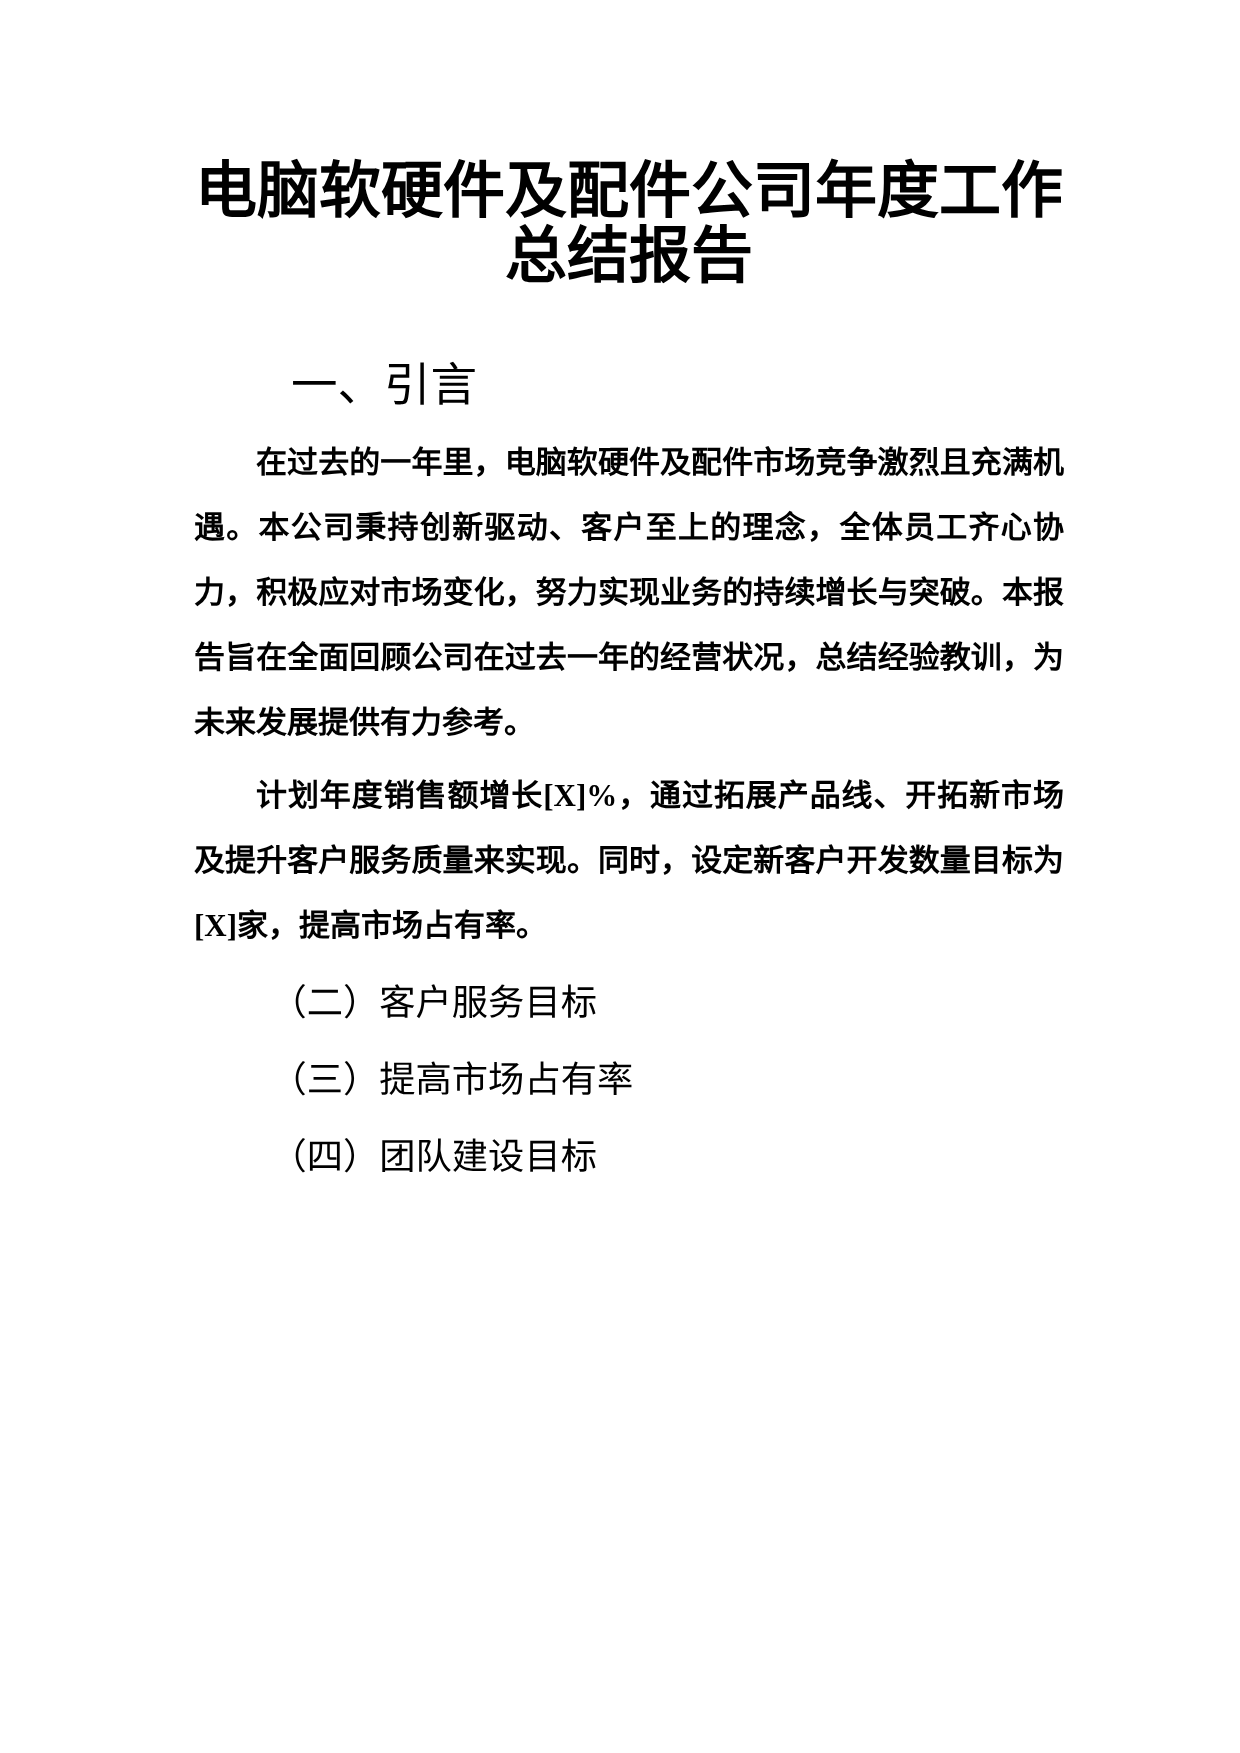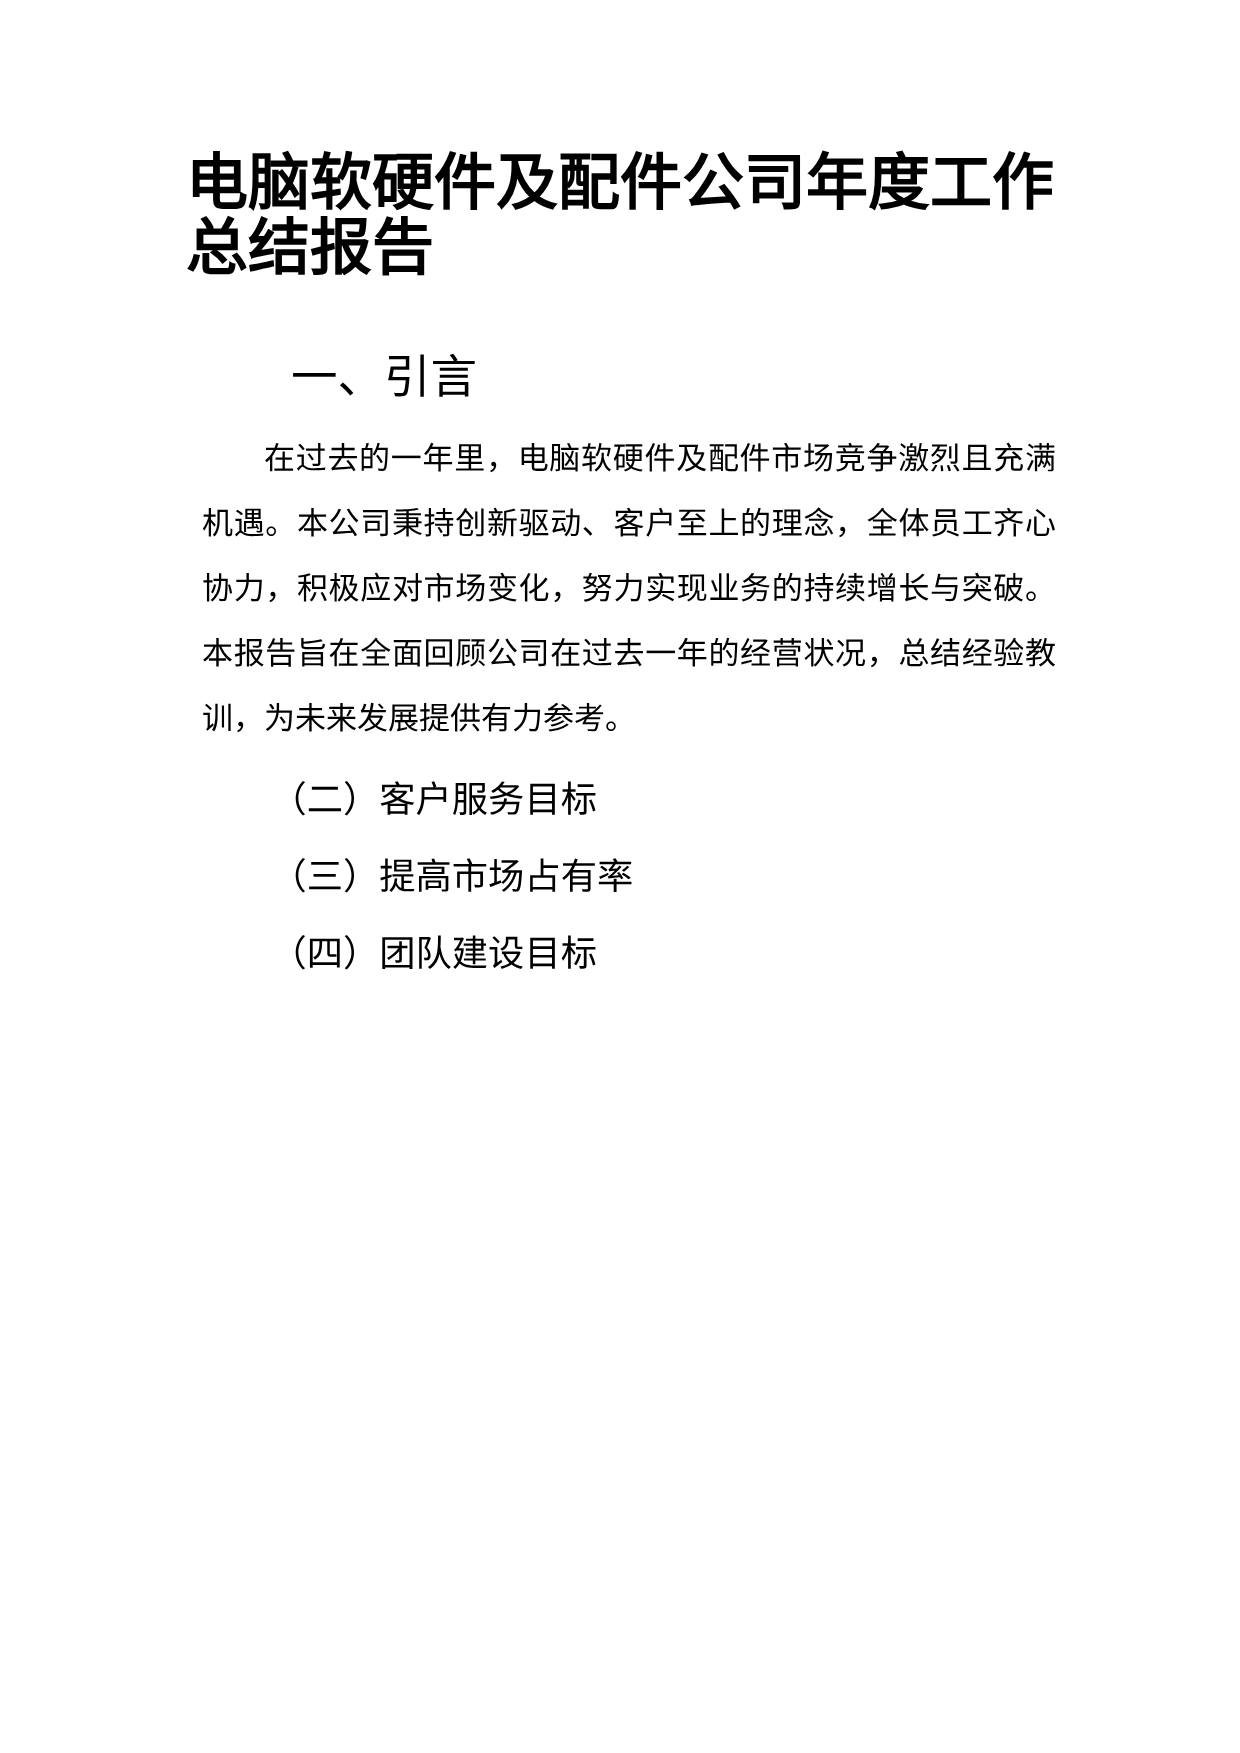--- a/index.html
+++ b/index.html
@@ -14,45 +14,47 @@
     background: #ffffff;
     box-sizing: border-box;
     padding: 150px 168px 0 186px;
     font-family: "Liberation Sans", "DejaVu Sans", sans-serif;
     color: #000000;
     font-size: 31px;
     line-height: 65px;
     overflow: hidden;
   }
   .doc-title {
-    text-align: left;
+    text-align: center;
     font-weight: bold;
-    margin: 0 0 65px 0; 
+    margin: 8px 0 65px 0; 
     text-indent: 0;
   }
   .h1, .h2 {
     margin: 12px;
     font-weight: normal;
     text-indent: 2em;
     white-space: nowrap;
   }
   .para {
-    margin: 16px;
+    margin: 8px;
     text-indent: 2em;
     text-align: justify;
     text-justify: inter-character;
+    font-weight: bold;
   }
   .latin {
     font-family: "Liberation Serif", "DejaVu Serif", serif;
   }
 </style>
 </head>
 <body>
 
 <div class="page">
   <h1 class="doc-title">电脑软硬件及配件公司年度工作总结报告</h1>
 
   <h2 class="h1">一、引言</h2>
   <p class="para">在过去的一年里，电脑软硬件及配件市场竞争激烈且充满机遇。本公司秉持创新驱动、客户至上的理念，全体员工齐心协力，积极应对市场变化，努力实现业务的持续增长与突破。本报告旨在全面回顾公司在过去一年的经营状况，总结经验教训，为未来发展提供有力参考。</p>
+  <p class="para">计划年度销售额增长<span class="latin">[X]%</span>，通过拓展产品线、开拓新市场及提升客户服务质量来实现。同时，设定新客户开发数量目标为<span class="latin">[X]</span>家，提高市场占有率。</p>
   <h3 class="h2">（二）客户服务目标</h3>
   <h3 class="h2">（三）提高市场占有率</h3>
   <h3 class="h2">（四）团队建设目标</h3>
 </div>
 
 </body></html>

